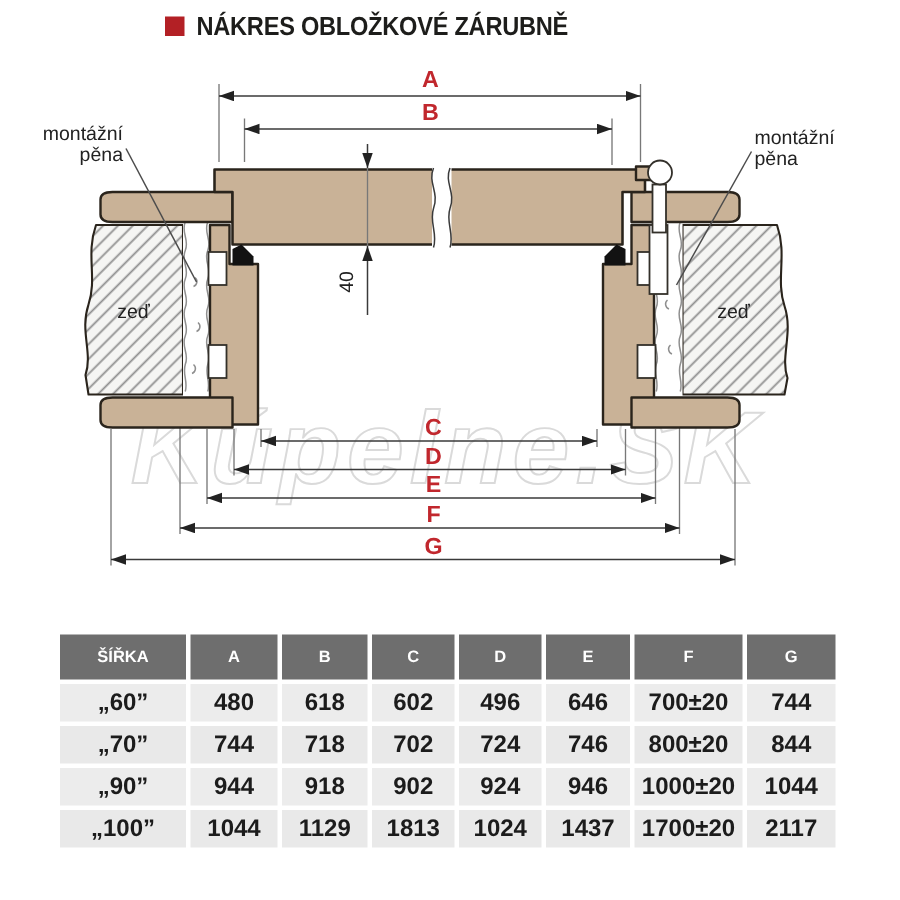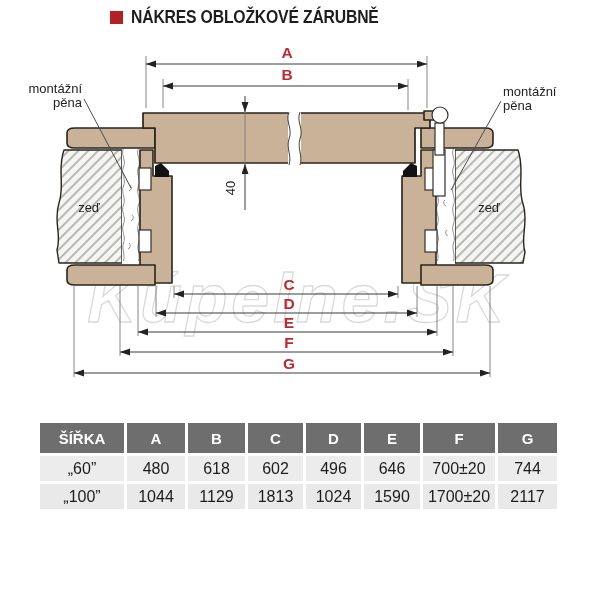--- a/index.html
+++ b/index.html
@@ -26,24 +26,24 @@
   .redletter{fill:var(--dimension-red,#c1272d);font-size:15.5px;font-weight:bold;
              text-anchor:middle;font-family:"Liberation Sans",sans-serif;}
   .lbl{fill:#222;font-size:13px;font-family:"Liberation Sans",sans-serif;}
   .dimnum{fill:#222;font-size:13px;text-anchor:middle;font-family:"Liberation Sans",sans-serif;}
   .wm{fill:none;stroke:var(--watermark-gray,#dadada);stroke-width:1.3;font-size:68px;
       font-style:italic;font-weight:bold;letter-spacing:4px;text-anchor:middle;
       font-family:"Liberation Sans",sans-serif;}
   
   table.sizes{position:absolute;left:37px;top:420px;border-collapse:separate;border-spacing:3px;
               table-layout:fixed;}
-  table.sizes th{background:var(--table-header-bg,#6e6e6e);color:#fff;font-size:15px;
+  table.sizes th{background:var(--table-header-bg,#6e6e6e);color:#fff;font-size:11px;
                  font-weight:bold;height:30px;text-align:center;padding:0;}
   table.sizes td{background:var(--table-row-bg,#ececec);color:#1c1c1c;font-size:16px;
-                 height:25px;text-align:center;padding:0;}
+                 height:25px;text-align:center;padding:0;font-weight:bold;}
   table.sizes tr:nth-child(even) td{background:#e9e9e9;}
 </style>
 </head>
 <body>
 
 <div class="screen">
 
   <div class="title-bar">
     <span class="title-square"></span>
     <span class="title-text">NÁKRES OBLOŽKOVÉ ZÁRUBNĚ</span>
@@ -192,25 +192,45 @@
           <td>„60”</td>
           <td>480</td>
           <td>618</td>
           <td>602</td>
           <td>496</td>
           <td>646</td>
           <td>700±20</td>
           <td>744</td>
         </tr>
         <tr>
+          <td>„70”</td>
+          <td>744</td>
+          <td>718</td>
+          <td>702</td>
+          <td>724</td>
+          <td>746</td>
+          <td>800±20</td>
+          <td>844</td>
+        </tr>
+        <tr>
+          <td>„90”</td>
+          <td>944</td>
+          <td>918</td>
+          <td>902</td>
+          <td>924</td>
+          <td>946</td>
+          <td>1000±20</td>
+          <td>1044</td>
+        </tr>
+        <tr>
           <td>„100”</td>
           <td>1044</td>
           <td>1129</td>
           <td>1813</td>
           <td>1024</td>
-          <td>1590</td>
+          <td>1437</td>
           <td>1700±20</td>
           <td>2117</td>
         </tr>
       </tbody>
   </table>
 
 </div>
 
 </body></html>

